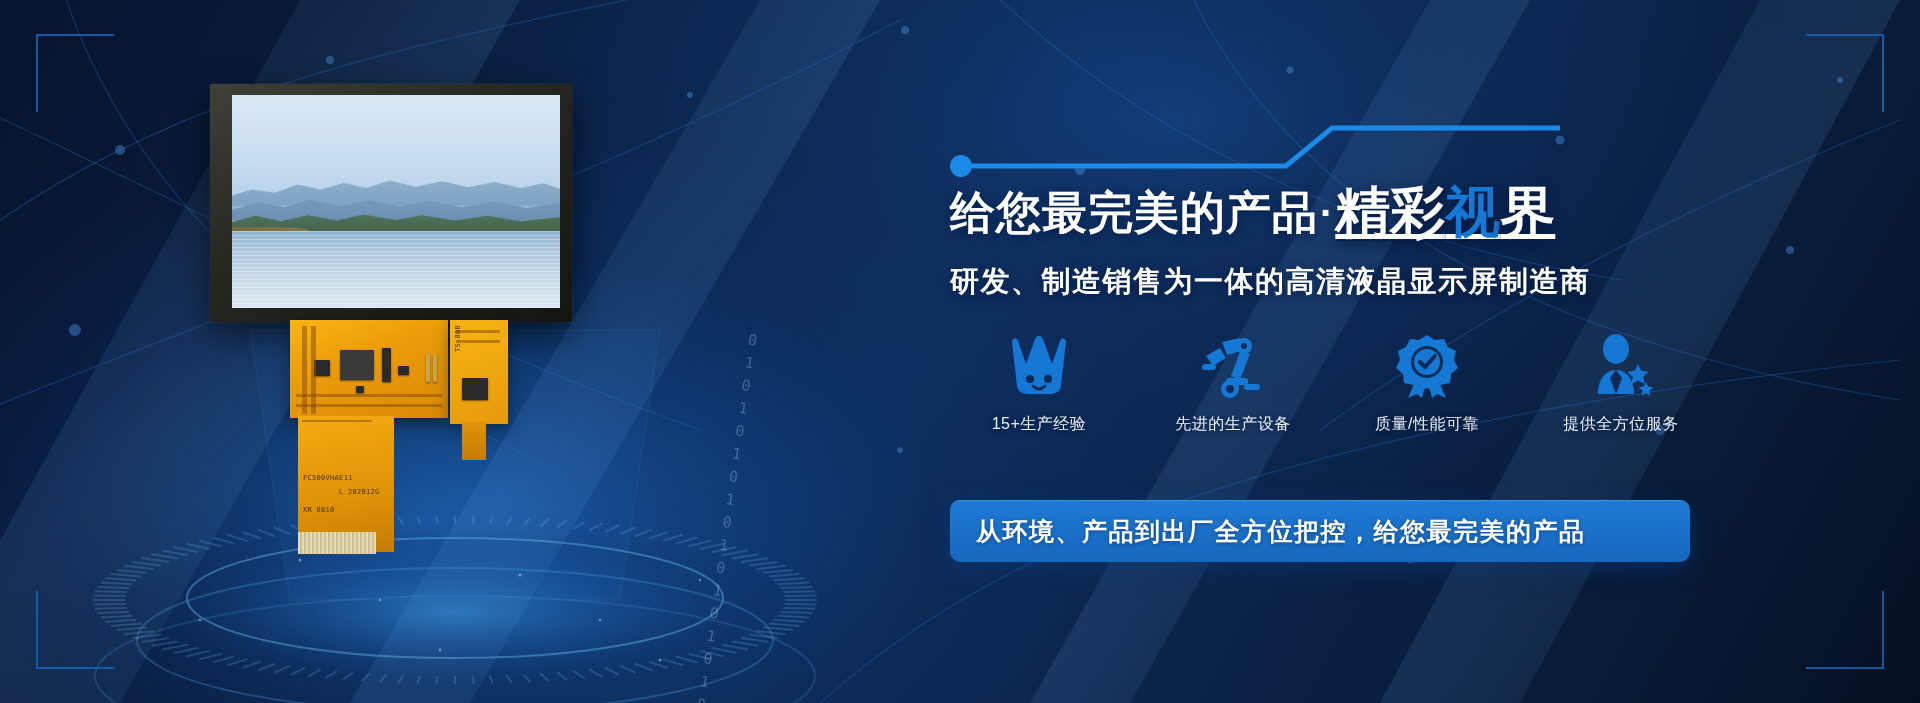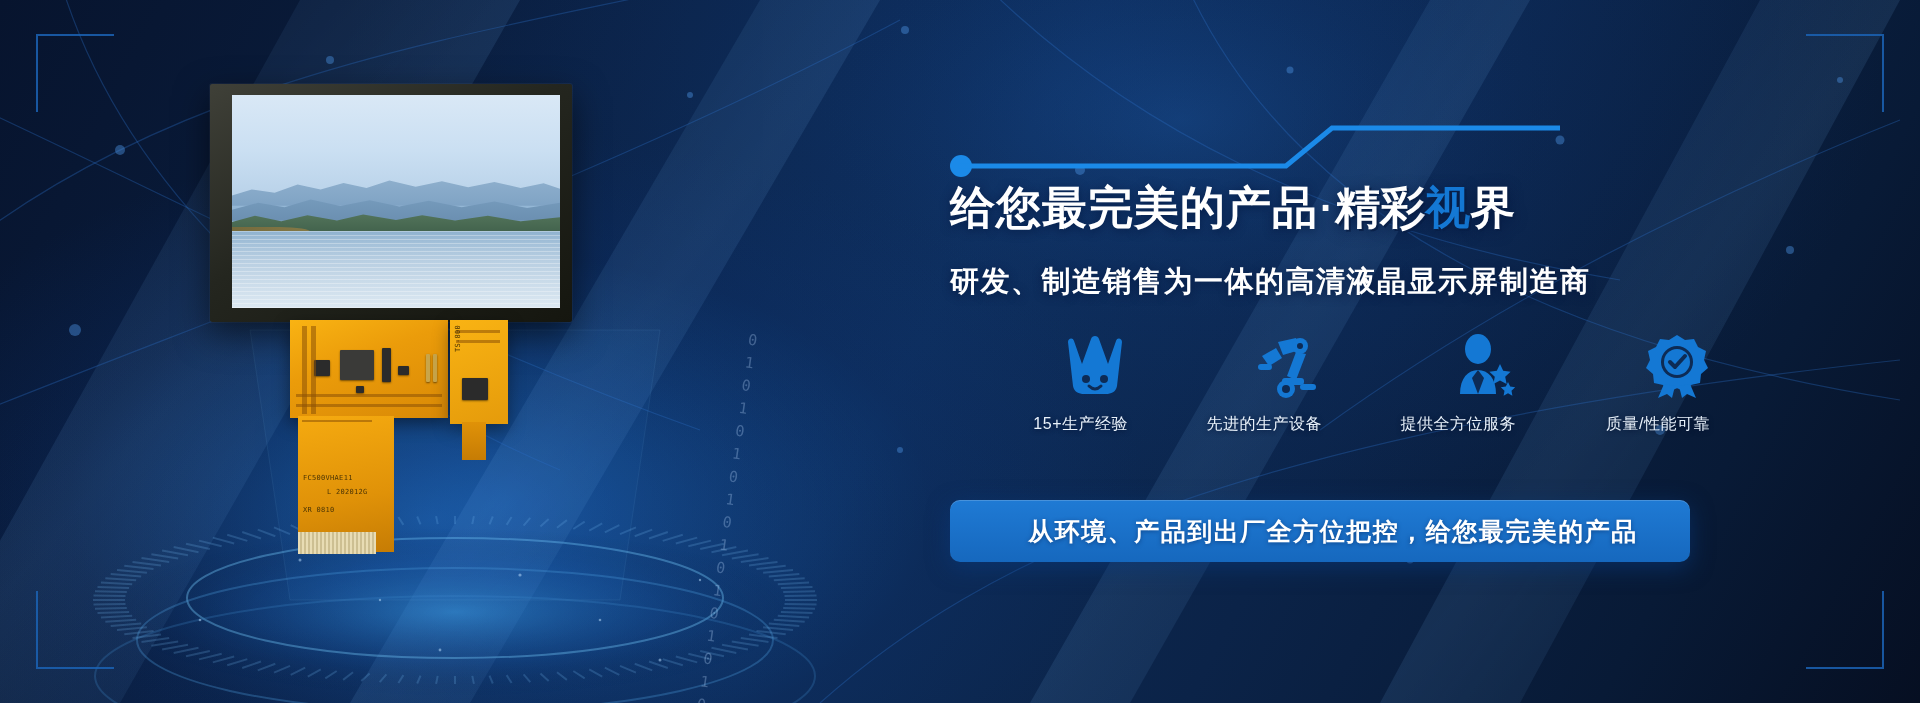--- a/index.html
+++ b/index.html
@@ -106,50 +106,50 @@
   }
   .headline .part-a{
     font-size:45px; font-weight:700; color:#ffffff; letter-spacing:1px;
     text-shadow:0 2px 10px rgba(0,20,60,.7);
     vertical-align:middle;
   }
   .headline .dot{
     font-size:40px;font-weight:700;color:#fff;vertical-align:middle;padding:0 2px;
   }
   .headline .part-b{
-    font-size:45px; font-weight:700; color:#ffffff; letter-spacing:0px;
+    font-size:55px; font-weight:700; color:#ffffff; letter-spacing:0px;
     vertical-align:middle;
     text-shadow:2px 2px 0 rgba(8,30,70,.85), 0 3px 14px rgba(0,20,60,.8);
+    text-decoration:underline;
   }
   .headline .part-b .hl{color:#1478d4;}
 
   .subline{
     position:absolute;left:0;top:262px;width:820px;white-space:nowrap;
     font-size:29px;font-weight:700;color:#ffffff;letter-spacing:1.5px;
     text-shadow:0 2px 9px rgba(0,20,60,.75);
   }
 
   .features{
     position:absolute;left:0;top:326px;width:760px;
     display:flex; justify-content:space-between; align-items:flex-start;
   }
-  .feature{width:178px;display:flex;flex-direction:column;align-items:flex-end;}
+  .feature{width:178px;display:flex;flex-direction:column;align-items:center;}
   .feature .ficon{height:72px;display:flex;align-items:flex-end;justify-content:center;}
   .feature .flabel{
     margin-top:16px;font-size:16px;color:#e9f2fb;letter-spacing:.5px;white-space:nowrap;
     text-shadow:0 1px 5px rgba(0,15,45,.8);
   }
 
   .cta{
     position:absolute;left:0;top:500px;width:740px;height:62px;
     background:linear-gradient(180deg,#1f7ad4,#1668be);
     border-radius:10px;
     display:flex;align-items:center;
     box-shadow:0 6px 22px rgba(10,60,130,.55), inset 0 1px 0 rgba(255,255,255,.18);
-    justify-content:center;
   }
   .cta span{
     padding-left:26px;font-size:25px;font-weight:700;color:#ffffff;letter-spacing:1.5px;white-space:nowrap;
     text-shadow:0 1px 4px rgba(0,30,80,.5);
   }
 </style>
 </head>
 <body>
 
 <div class="banner">
@@ -400,21 +400,21 @@
       <div class="pcb-side">
         <div class="chip" style="left:12px;top:58px;width:26px;height:22px;"></div>
         <div class="trace" style="left:6px;top:10px;width:44px;height:3px;"></div>
         <div class="trace" style="left:6px;top:20px;width:44px;height:3px;"></div>
         <div class="fpc-label" style="left:4px;top:32px;transform:rotate(-90deg);transform-origin:left top;">TS-800</div>
       </div>
       <div class="pcb-side-tail"></div>
 
       <div class="pcb-tail">
         <div class="fpc-label" style="left:5px;top:58px;">FC500VHAE11</div>
-        <div class="fpc-label" style="left:5px;top:72px;padding-left:24px;">L 202012G</div>
+        <div class="fpc-label" style="left:17px;top:72px;padding-left:24px;">L 202012G</div>
         <div class="fpc-label" style="left:5px;top:90px;">XR 0810</div>
         <div class="trace" style="left:4px;top:4px;width:70px;height:2px;"></div>
       </div>
 
       <div class="gold-pad"></div>
     </div>
   </div>
 
   <div class="content">
 
@@ -457,43 +457,43 @@
             <rect x="44" y="50" width="16" height="6" rx="3" fill="#1478d4"></rect>
             <rect x="2" y="30" width="14" height="6" rx="3" fill="#1478d4"></rect>
           </svg>
         </div>
         <div class="flabel">先进的生产设备</div>
       </div>
 
       <div class="feature">
         <div class="ficon">
           <svg width="66" height="64" viewBox="0 0 66 64">
-            <ellipse cx="28" cy="15" rx="13" ry="15" fill="#1478d4"></ellipse>
-            <path d="M10,60 C10,44 18,36 28,36 C38,36 46,44 46,60 Z" fill="#1478d4"></path>
-            <path d="M28,36 L22,44 L28,60 L34,44 Z" fill="#0d2b55"></path>
-            <path d="M50,30 l3.2,6.8 7.4,.9 -5.4,5.1 1.4,7.3 -6.6,-3.6 -6.6,3.6 1.4,-7.3 -5.4,-5.1 7.4,-.9 Z" fill="#1478d4"></path>
-            <path d="M58,48 l2.2,4.6 5,.6 -3.7,3.5 .9,5 -4.4,-2.5 -4.4,2.5 .9,-5 -3.7,-3.5 5,-.6 Z" fill="#1478d4"></path>
-          </svg>
-        </div>
-        <div class="flabel">提供全方位服务</div>
-      </div>
-
-      <div class="feature">
-        <div class="ficon">
-          <svg width="66" height="64" viewBox="0 0 66 64">
             <path d="M33,1 L41,6 L50,5 L54,13 L62,17 L60,26 L64,34 L57,40 L56,49 L47,51 L41,58 L33,54 L25,58 L19,51 L10,49 L9,40 L2,34 L6,26 L4,17 L12,13 L16,5 L25,6 Z" fill="#1478d4"></path>
             <circle cx="33" cy="28" r="16" fill="#0d2b55"></circle>
             <circle cx="33" cy="28" r="13" fill="#1478d4"></circle>
             <path d="M26,28 l5,5 10,-11" fill="none" stroke="#0d2b55" stroke-width="4" stroke-linecap="round" stroke-linejoin="round"></path>
             <path d="M20,50 L14,64 L23,60 L28,64 L31,52 Z" fill="#1478d4"></path>
             <path d="M46,50 L52,64 L43,60 L38,64 L35,52 Z" fill="#1478d4"></path>
           </svg>
         </div>
         <div class="flabel">质量/性能可靠</div>
       </div>
+
+      <div class="feature">
+        <div class="ficon">
+          <svg width="66" height="64" viewBox="0 0 66 64">
+            <ellipse cx="28" cy="15" rx="13" ry="15" fill="#1478d4"></ellipse>
+            <path d="M10,60 C10,44 18,36 28,36 C38,36 46,44 46,60 Z" fill="#1478d4"></path>
+            <path d="M28,36 L22,44 L28,60 L34,44 Z" fill="#0d2b55"></path>
+            <path d="M50,30 l3.2,6.8 7.4,.9 -5.4,5.1 1.4,7.3 -6.6,-3.6 -6.6,3.6 1.4,-7.3 -5.4,-5.1 7.4,-.9 Z" fill="#1478d4"></path>
+            <path d="M58,48 l2.2,4.6 5,.6 -3.7,3.5 .9,5 -4.4,-2.5 -4.4,2.5 .9,-5 -3.7,-3.5 5,-.6 Z" fill="#1478d4"></path>
+          </svg>
+        </div>
+        <div class="flabel">提供全方位服务</div>
+      </div>
     </div>
 
     <div class="cta">
       <span>从环境、产品到出厂全方位把控，给您最完美的产品</span>
     </div>
 
   </div>
 </div>
 
 </body></html>

